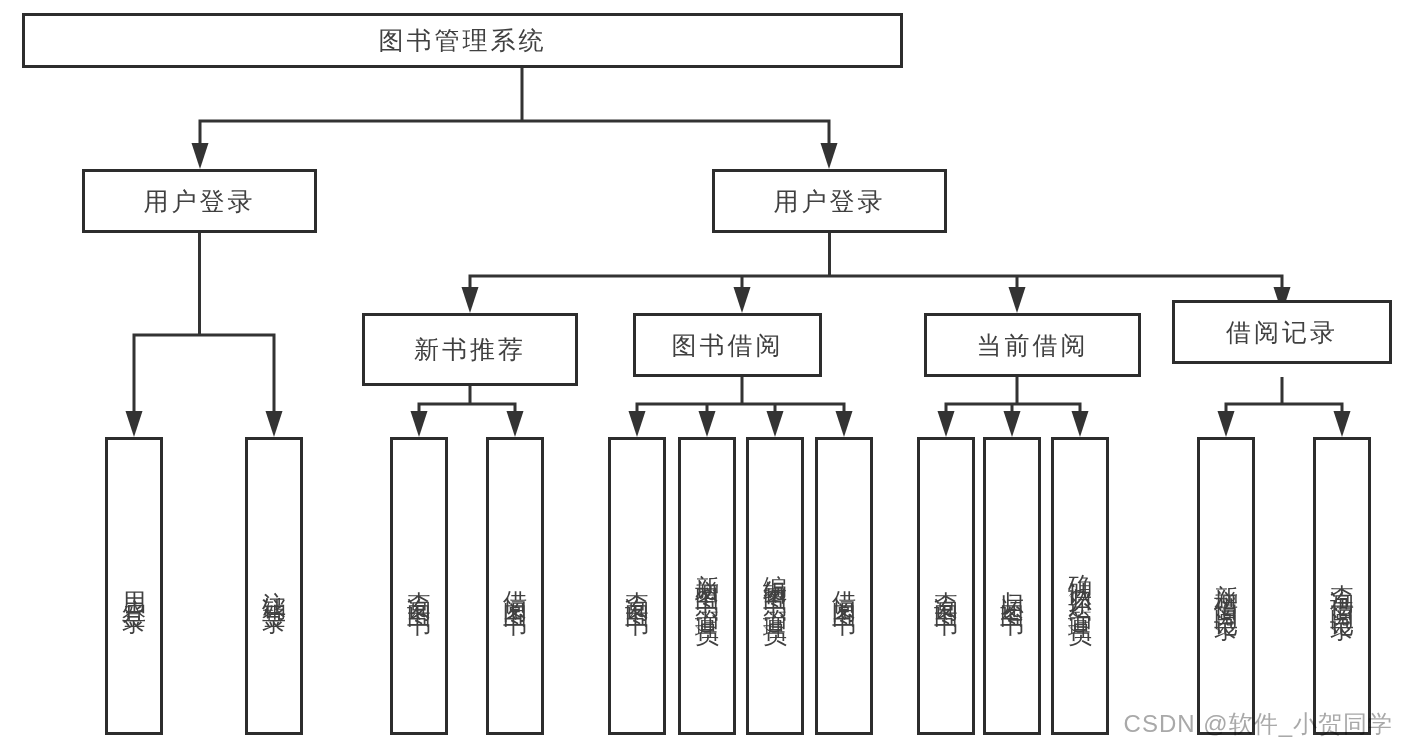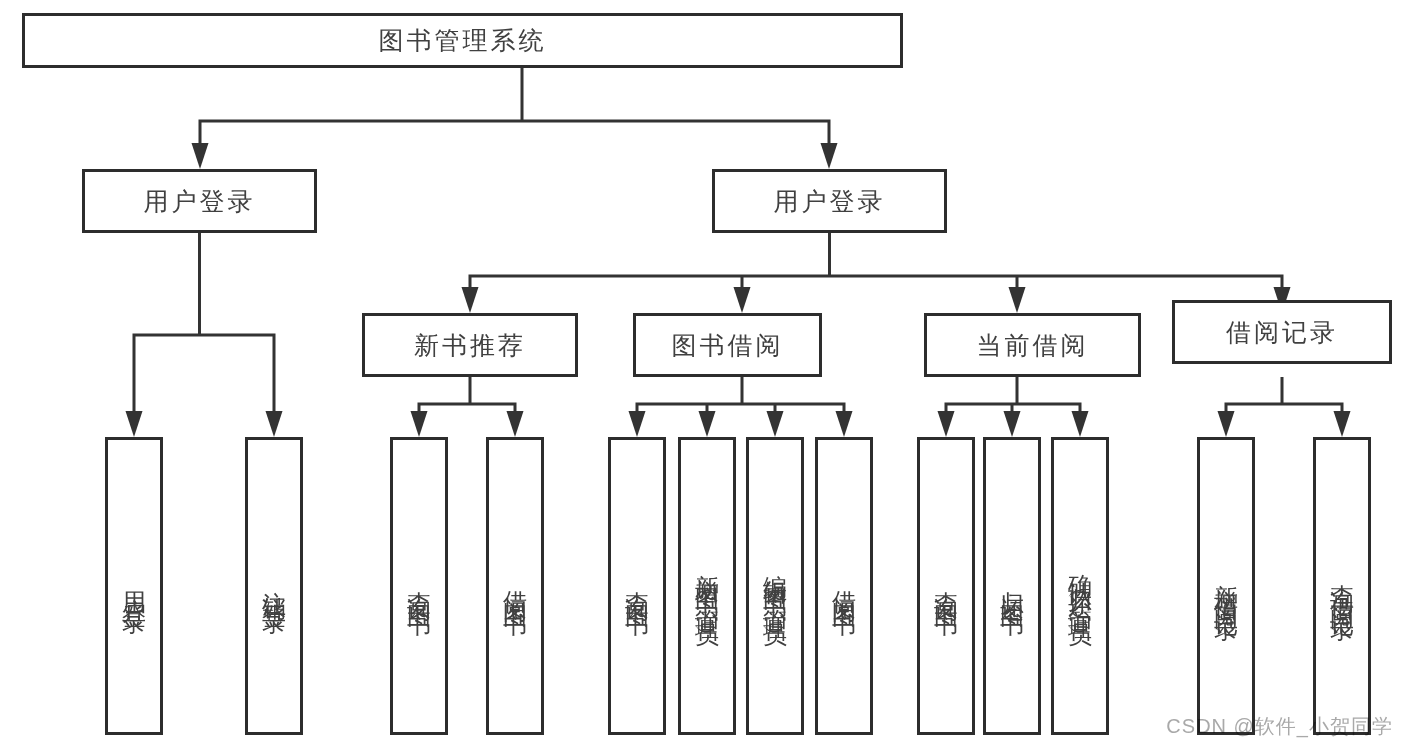--- a/index.html
+++ b/index.html
@@ -19,21 +19,21 @@
     display:flex;align-items:center;justify-content:center;
     color:#404040;
     font-size:25px;
     letter-spacing:3px;
     z-index:2;
     white-space:nowrap;
   }
   .root{left:22px;top:13px;width:881px;height:55px;}
   .l2a {left:82px;  top:169px;width:235px;height:64px;}
   .l2b {left:712px; top:169px;width:235px;height:64px;}
-  .l3a {left:362px; top:313px;width:216px;height:64px;}
+  .l3a {left:362px; top:313px;width:216px;height:73px;}
   .l3b {left:633px; top:313px;width:189px;height:64px;}
   .l3c {left:924px; top:313px;width:217px;height:64px;}
   .l3d {left:1172px;top:300px;width:220px;height:64px;}
   .leaf{
     position:absolute;
     box-sizing:border-box;
     top:437px;width:58px;height:298px;
     border:3px solid #2d2d2d;
     background:#ffffff;
     display:flex;align-items:center;justify-content:center;
@@ -44,21 +44,21 @@
     text-orientation:mixed;
     font-size:24px;
     line-height:1;
     letter-spacing:7px;
     color:#404040;
     white-space:nowrap;
   }
   .watermark{
     position:absolute;
     right:12px;bottom:7px;
-    font-size:20px;
+    font-size:24px;
     letter-spacing:1px;
     color:#a9a9a9;
     mix-blend-mode:multiply;
     z-index:5;
     white-space:nowrap;
   }
 </style>
 </head>
 <body>
 

